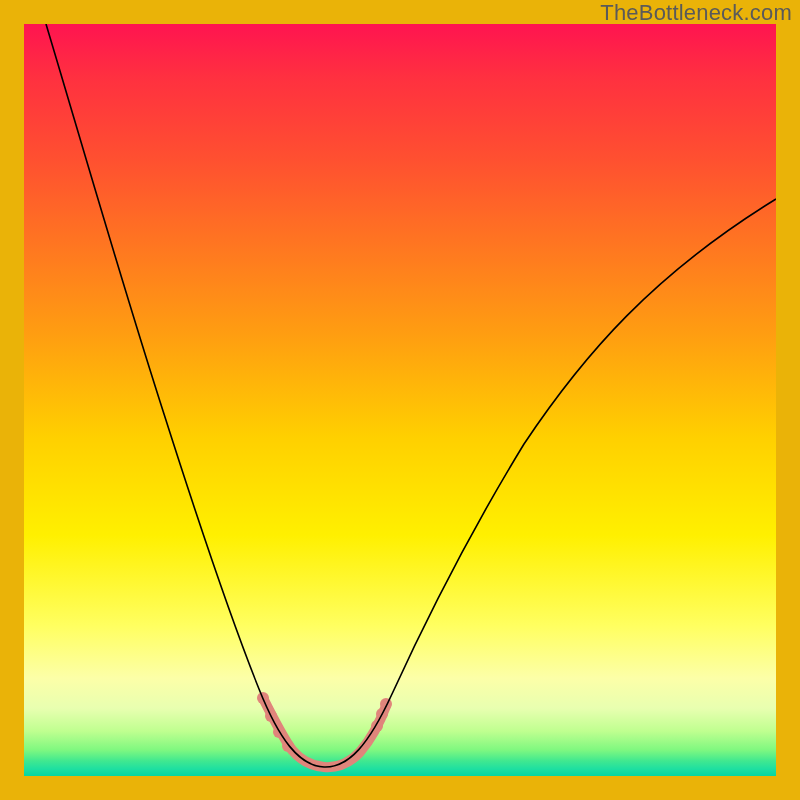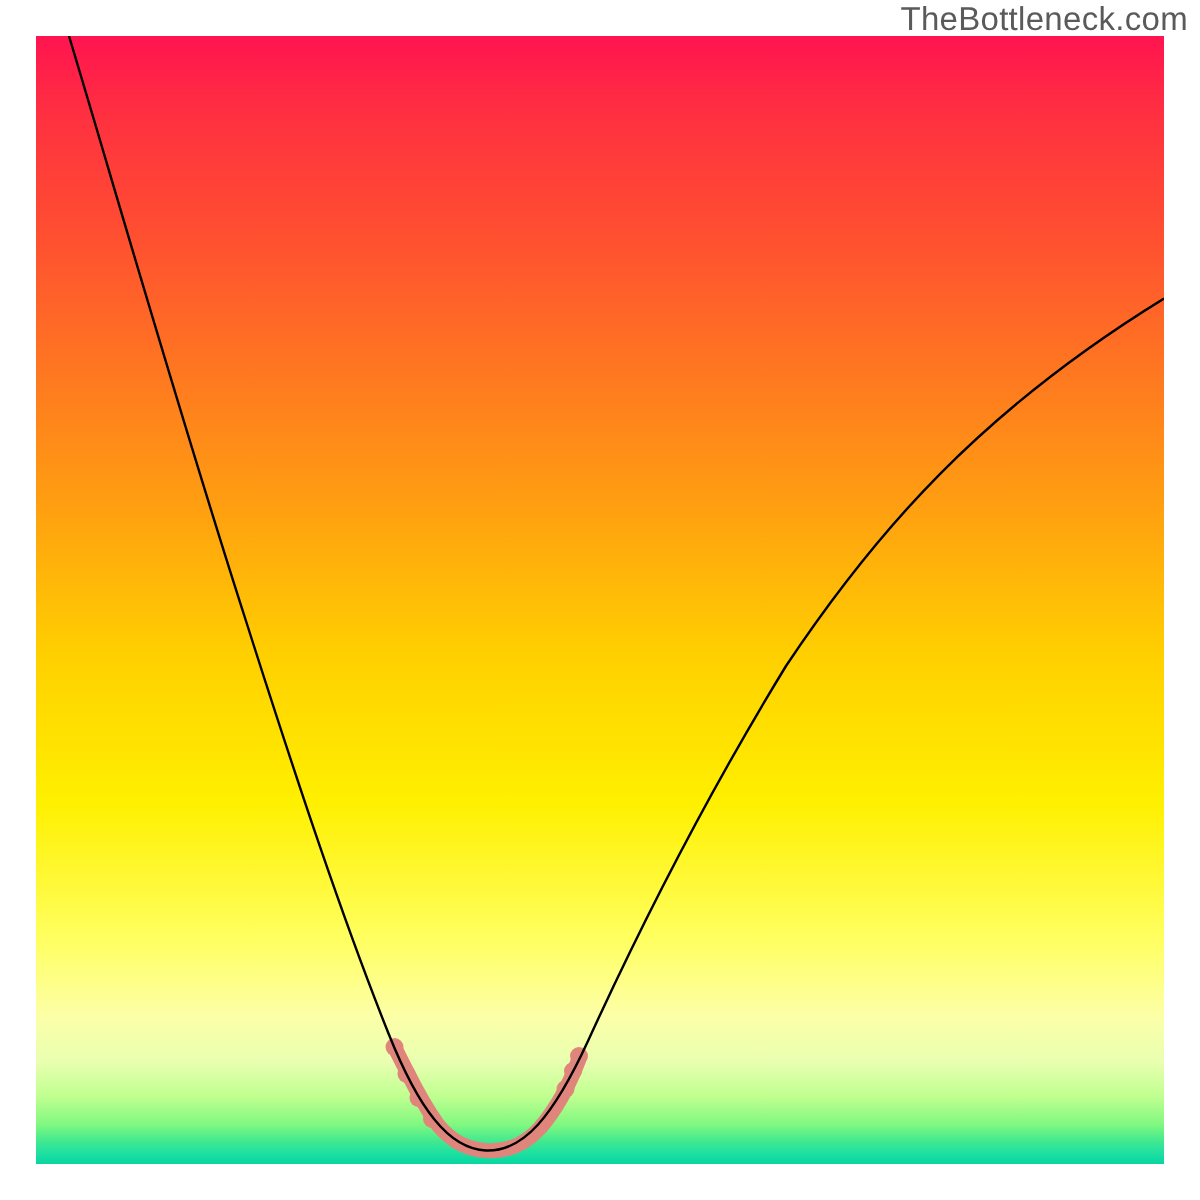--- a/index.html
+++ b/index.html
@@ -7,21 +7,21 @@
     width: 800px;
     height: 800px;
     background: #000;
     position: relative;
     overflow: hidden;
     font-family: Arial, Helvetica, sans-serif;
   }
   .frame {
     position: absolute;
     inset: 0;
-    background: #ffffff;
+    background: #eab308;
     padding-left: 28px;
   }
   .plot-area {
     position: absolute;
     left: 24px;
     top: 24px;
     width: 752px;
     height: 752px;
   }
   .gradient-bg {

